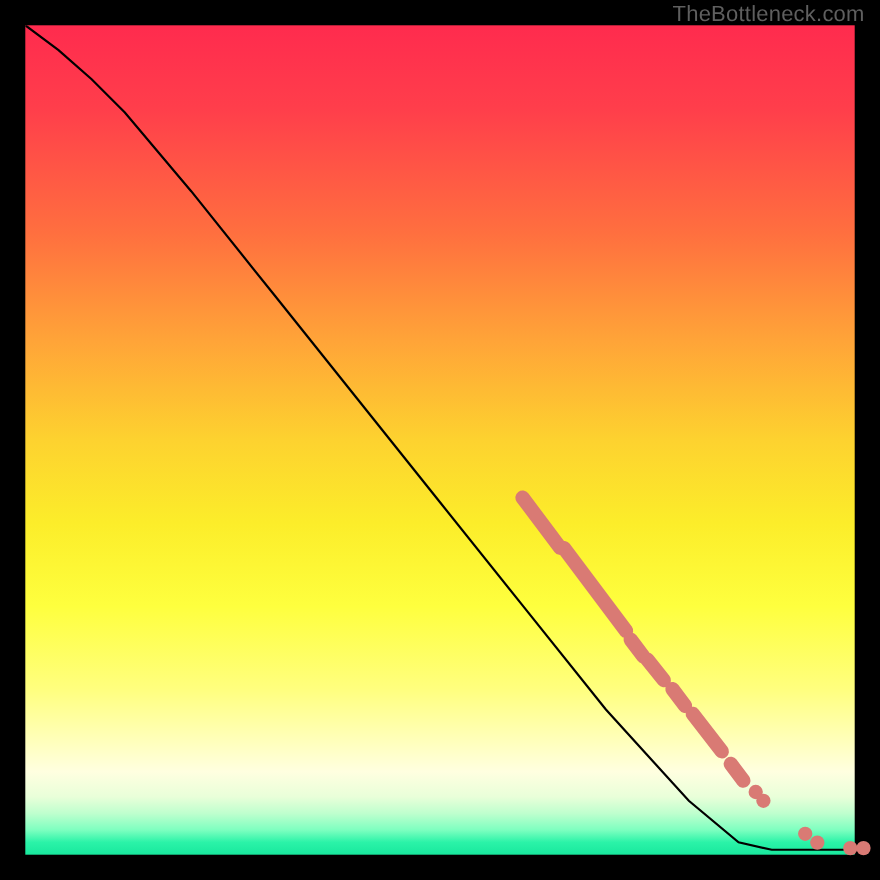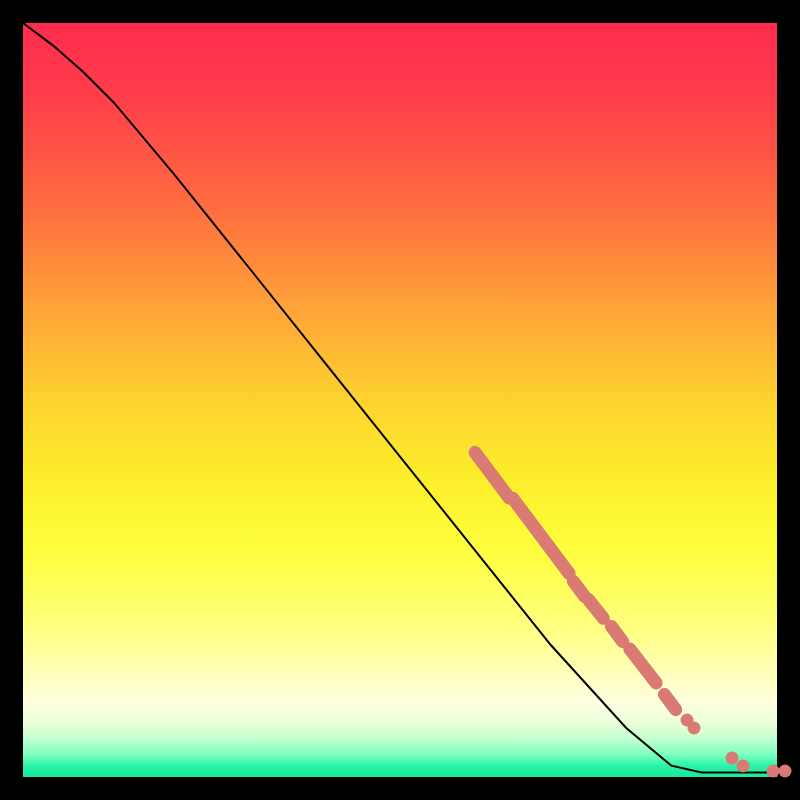--- a/index.html
+++ b/index.html
@@ -47,20 +47,21 @@
     position:absolute;height:13px;border-radius:7px;
     background:#d97a74;
     transform:translate(-50%,-50%) rotate(-53deg);
     transform-origin:center center;
   }
 </style>
 </head>
 <body>
 
 <div class="frame">
+  <div class="watermark">TheBottleneck.com</div>
 
   <div class="plot">
     <svg class="curve" viewBox="0 0 754 754" preserveAspectRatio="none">
       <path id="curve-path" d="M0.0 0.0 L30.2 22.6 L60.3 49.0 L90.5 79.2 L150.8 150.8 L226.2 245.0 L301.6 339.3 L377.0 433.6 L452.4 527.8 L527.8 622.0 L603.2 705.0 L648.4 742.7 L678.6 749.5 L716.3 749.5 L754.0 749.5 " fill="none" stroke="#000" stroke-width="2"></path>
     </svg>
     <div id="markers">
         <div class="pill" style="left: 469.365px; top: 452.4px; width: 69.55px; transform: translate(-50%, -50%) rotate(53.1301deg);"></div>
         <div class="pill" style="left: 518.375px; top: 512.72px; width: 107.25px; transform: translate(-50%, -50%) rotate(53.1301deg);"></div>
         <div class="pill" style="left: 556.075px; top: 565.5px; width: 31.85px; transform: translate(-50%, -50%) rotate(53.1301deg);"></div>
         <div class="pill" style="left: 573.04px; top: 586.235px; width: 37.1398px; transform: translate(-50%, -50%) rotate(51.3402deg);"></div>

